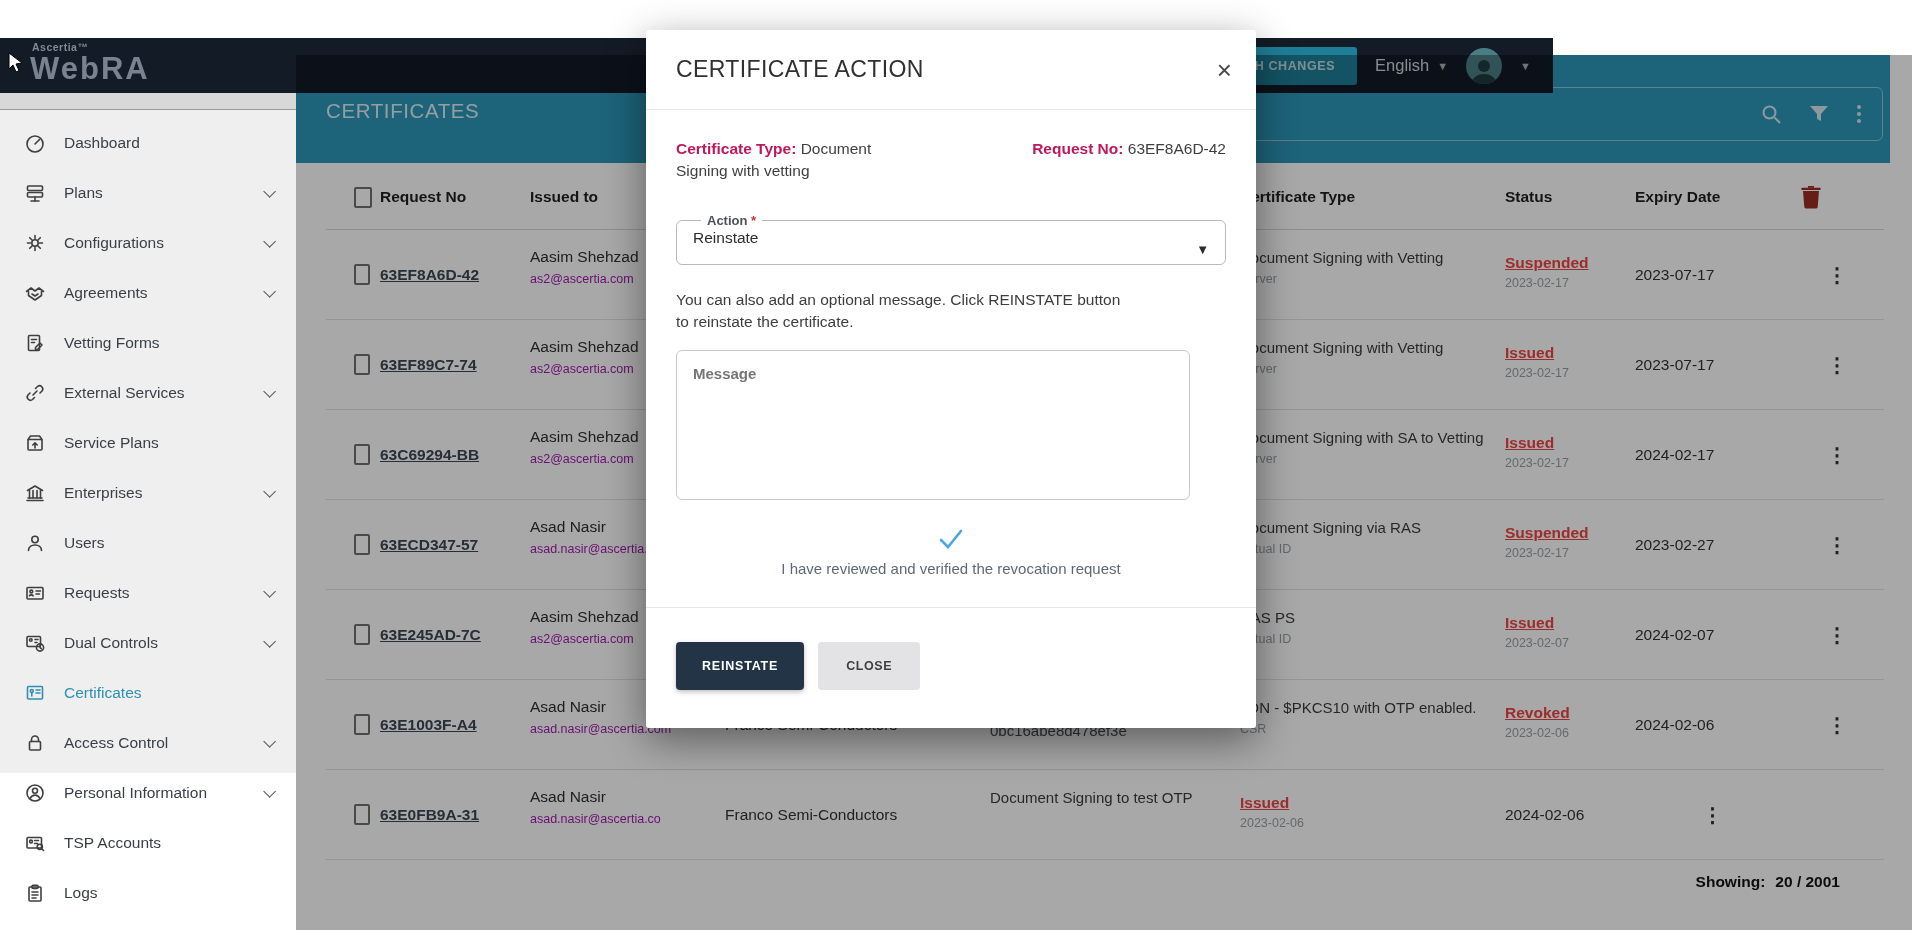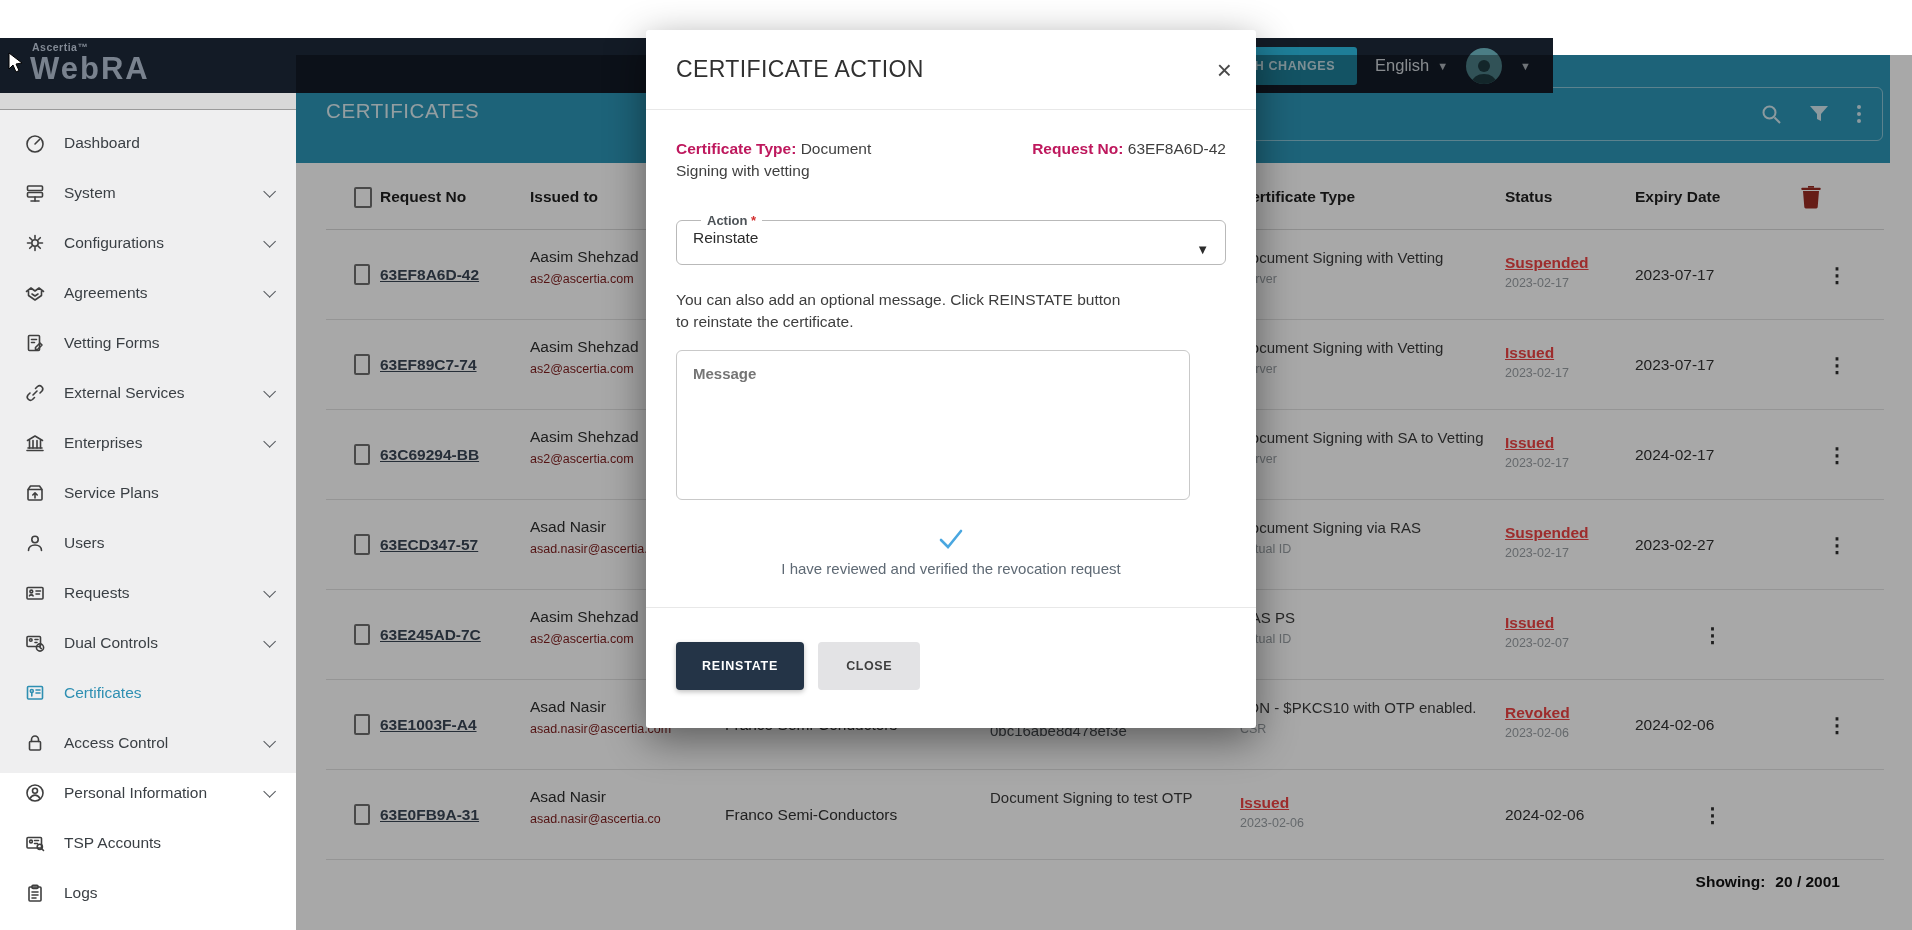--- a/index.html
+++ b/index.html
@@ -46,21 +46,21 @@
   .t-grid { display:grid; grid-template-columns:54px 150px 195px 265px 250px 265px 130px 165px 84px; }
   .t-head { height:65px; border-bottom:1px solid #d9d9d9; align-items:center; }
   .t-head .hcell { font-size:15.5px; font-weight:700; color:#1f1f1f; padding-right:8px; }
   .t-row { height:90px; border-bottom:1px solid #e3e3e3; }
   .cell { padding-top:18px; padding-right:10px; font-size:15.5px; color:#333; overflow:hidden; }
   .vcenter { display:flex; align-items:center; padding-top:0; }
   .c-check { justify-content:flex-start; padding-left:28px; }
   .cbx { width:21px; height:21px; border:2px solid #707070; border-radius:2px; background:transparent; cursor:pointer; }
   .req-link { color:#3a4656; font-weight:700; text-decoration:underline; cursor:pointer; font-size:15.5px; }
   .nm { font-size:15.5px; color:#2f2f2f; margin-bottom:4px; }
-  .em { font-size:12.5px; color:#7f1d1d; line-height:1.55; word-break:break-all; }
+  .em { font-size:12.5px; color:#a21caf; line-height:1.55; word-break:break-all; }
   .subj { font-size:15px; color:#4a4f54; line-height:1.45; word-break:break-all; }
   .ctype { font-size:15px; color:#3c3c3c; line-height:1.35; }
   .csub { font-size:12.5px; color:#9aa0a5; margin-top:4px; }
   .c-status { padding-top:24px; }
   .st { font-weight:700; font-size:15.5px; color:#ef4444; margin-bottom:3px;text-decoration:underline; }
   .kebab { font-size:20px; color:#2f2f2f; cursor:pointer; font-weight:700; }
   .trash { color:#9b2c24; cursor:pointer; display:flex; }
   .t-footer { height:44px; display:flex; align-items:center; justify-content:flex-end; padding-right:44px; gap:10px; }
   .t-footer .sh-label, .t-footer .sh-value { font-weight:700; font-size:15.5px; color:#111; }
 
@@ -142,21 +142,21 @@
           </svg></span>
         <span class="s-label">Dashboard</span>
       </div>
       <div class="s-item">
         <span class="s-icon"><svg width="22" height="22" viewBox="0 0 22 22" fill="none" stroke="currentColor" stroke-width="1.6" stroke-linejoin="round" stroke-linecap="round">
             <rect x="3.5" y="4" width="15" height="4.5" rx="1"></rect>
             <rect x="3.5" y="10.5" width="15" height="4.5" rx="1"></rect>
             <line x1="11" y1="15" x2="11" y2="19"></line>
             <line x1="7" y1="19" x2="15" y2="19"></line>
           </svg></span>
-        <span class="s-label">System</span>
+        <span class="s-label">Plans</span>
         <span class="chev"></span>
       </div>
       <div class="s-item">
         <span class="s-icon"><svg width="22" height="22" viewBox="0 0 22 22" fill="none" stroke="currentColor" stroke-width="1.6" stroke-linejoin="round" stroke-linecap="round">
             <circle cx="11" cy="11" r="3.2"></circle>
             <path d="M11 3.5v3M11 15.5v3M3.5 11h3M15.5 11h3M5.7 5.7l2.1 2.1M14.2 14.2l2.1 2.1M16.3 5.7l-2.1 2.1M7.8 14.2l-2.1 2.1"></path>
           </svg></span>
         <span class="s-label">Configurations</span>
         <span class="chev"></span>
       </div>
@@ -181,34 +181,34 @@
         <span class="s-icon"><svg width="22" height="22" viewBox="0 0 22 22" fill="none" stroke="currentColor" stroke-width="1.6" stroke-linejoin="round" stroke-linecap="round">
             <path d="M9 13l4-4"></path>
             <path d="M11.5 6.5l2-2a3.2 3.2 0 014.5 4.5l-2 2"></path>
             <path d="M10.5 15.5l-2 2A3.2 3.2 0 014 13l2-2"></path>
           </svg></span>
         <span class="s-label">External Services</span>
         <span class="chev"></span>
       </div>
       <div class="s-item">
         <span class="s-icon"><svg width="22" height="22" viewBox="0 0 22 22" fill="none" stroke="currentColor" stroke-width="1.6" stroke-linejoin="round" stroke-linecap="round">
+            <rect x="4" y="7.5" width="14" height="10.5" rx="1"></rect>
+            <path d="M4 7.5L6.5 4h9L18 7.5"></path>
+            <path d="M11 16v-5M8.8 13l2.2-2.2L13.2 13"></path>
+          </svg></span>
+        <span class="s-label">Service Plans</span>
+      </div>
+      <div class="s-item">
+        <span class="s-icon"><svg width="22" height="22" viewBox="0 0 22 22" fill="none" stroke="currentColor" stroke-width="1.6" stroke-linejoin="round" stroke-linecap="round">
             <path d="M3.5 8.5L11 4l7.5 4.5"></path>
             <path d="M5.5 8.5V16M9 8.5V16M13 8.5V16M16.5 8.5V16"></path>
             <path d="M4 16h14M3 18.5h16"></path>
           </svg></span>
         <span class="s-label">Enterprises</span>
         <span class="chev"></span>
-      </div>
-      <div class="s-item">
-        <span class="s-icon"><svg width="22" height="22" viewBox="0 0 22 22" fill="none" stroke="currentColor" stroke-width="1.6" stroke-linejoin="round" stroke-linecap="round">
-            <rect x="4" y="7.5" width="14" height="10.5" rx="1"></rect>
-            <path d="M4 7.5L6.5 4h9L18 7.5"></path>
-            <path d="M11 16v-5M8.8 13l2.2-2.2L13.2 13"></path>
-          </svg></span>
-        <span class="s-label">Service Plans</span>
       </div>
       <div class="s-item">
         <span class="s-icon"><svg width="22" height="22" viewBox="0 0 22 22" fill="none" stroke="currentColor" stroke-width="1.6" stroke-linejoin="round" stroke-linecap="round">
             <circle cx="11" cy="7.5" r="3.2"></circle>
             <path d="M4.5 18.5c0-3.5 3-5.5 6.5-5.5s6.5 2 6.5 5.5"></path>
           </svg></span>
         <span class="s-label">Users</span>
       </div>
       <div class="s-item">
         <span class="s-icon"><svg width="22" height="22" viewBox="0 0 22 22" fill="none" stroke="currentColor" stroke-width="1.6" stroke-linejoin="round" stroke-linecap="round">
@@ -442,20 +442,21 @@
           <div class="cell vcenter"></div>
           <div class="cell subj"></div>
           <div class="cell">
             <div class="ctype">RAS PS</div>
             <div class="csub">Virtual ID</div>
           </div>
           <div class="cell c-status">
             <div class="st">Issued</div>
             <div class="csub">2023-02-07</div>
           </div>
+          <div class="cell vcenter">2024-02-07</div>
           <div class="cell vcenter" style="justify-content:center">
             <span class="kebab">⋮</span>
           </div>
         </div>
         <div class="t-grid t-row">
           <div class="cell c-check vcenter">
             <span class="cbx"></span>
           </div>
           <div class="cell vcenter">
             <a class="req-link">63E1003F-A4</a>

